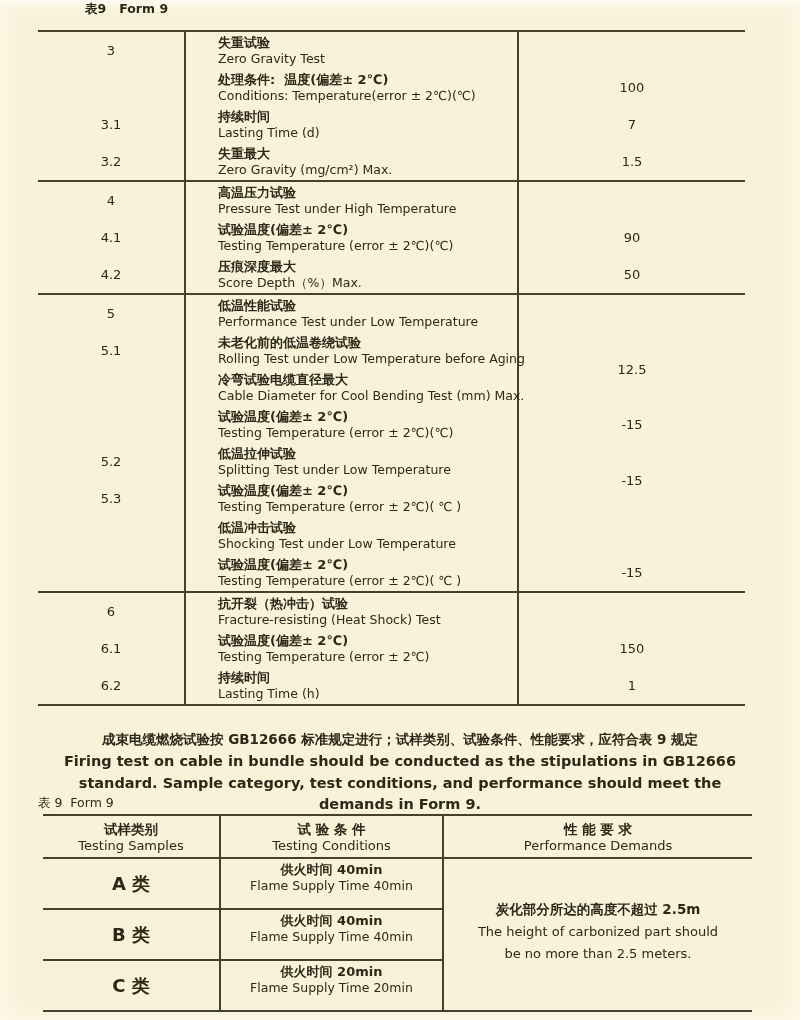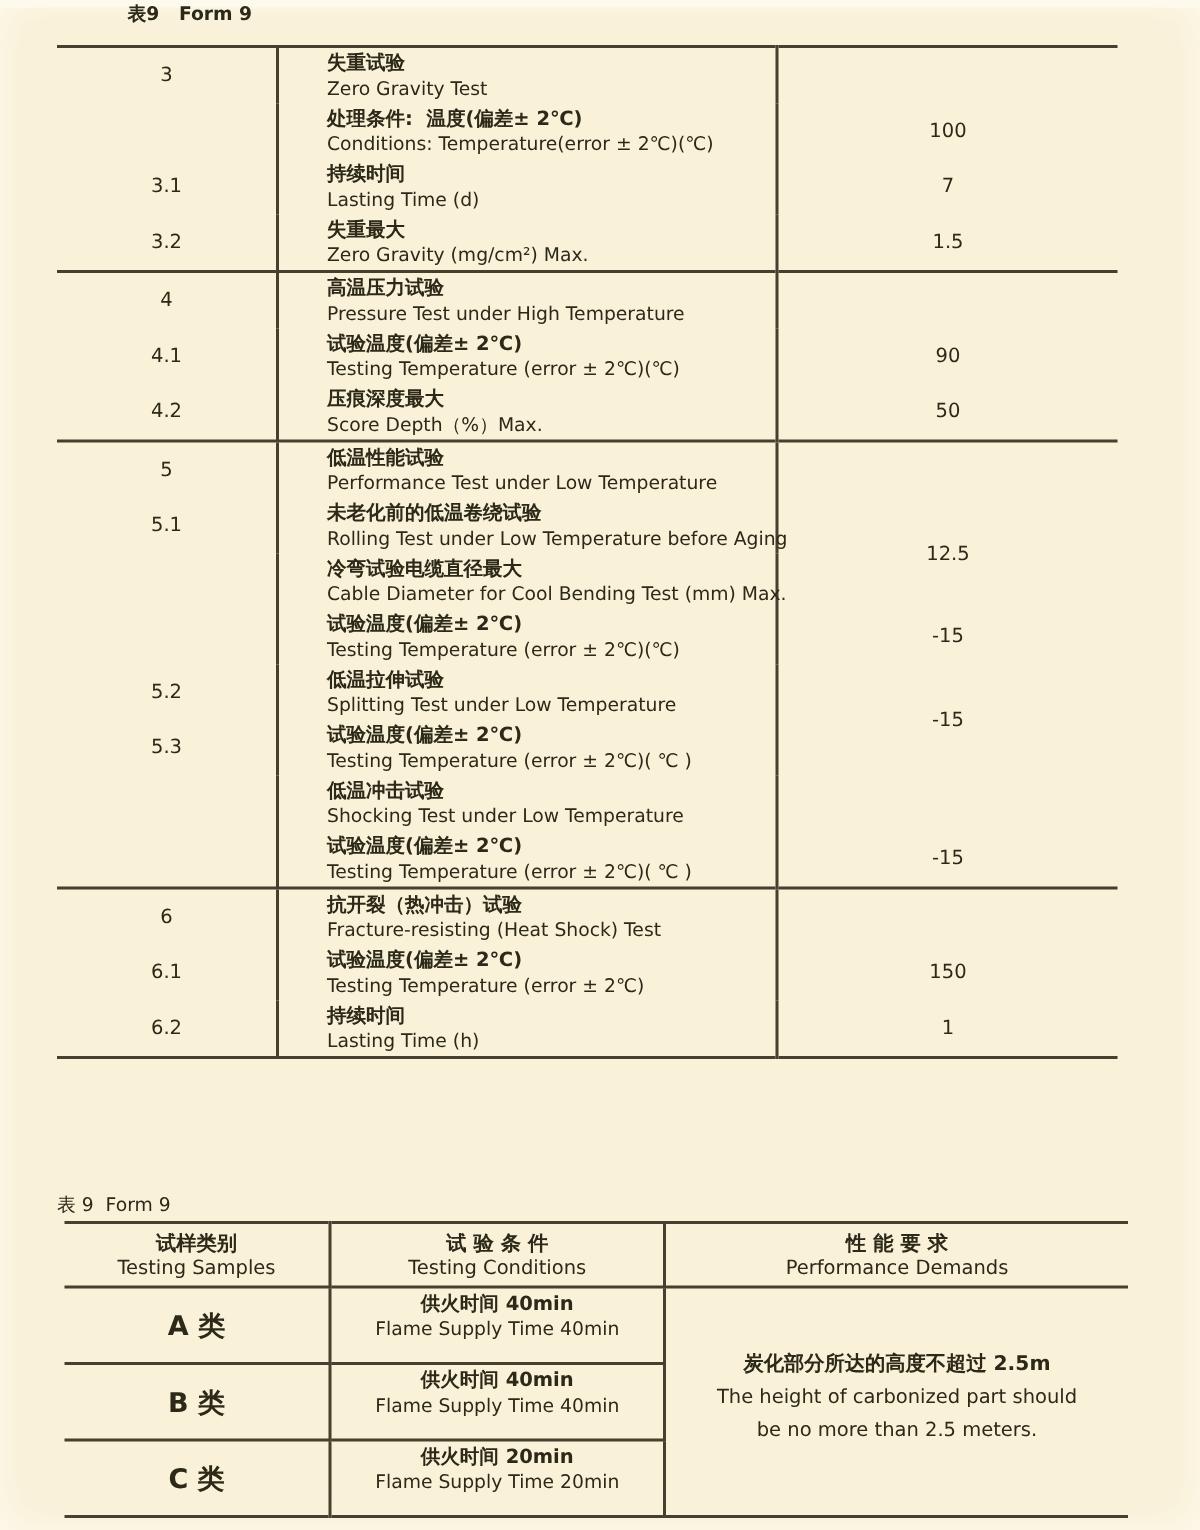--- a/index.html
+++ b/index.html
@@ -209,20 +209,22 @@
           <td class="desc">
             <div class="zh">持续时间</div>
             <div class="en">Lasting Time (h)</div>
           </td>
           <td class="val">1</td>
         </tr>
       </tbody>
     </table>
 
   <div class="note">
+    <div class="note-zh">成束电缆燃烧试验按 GB12666 标准规定进行；试样类别、试验条件、性能要求，应符合表 9 规定</div>
+    <div class="note-en">Firing test on cable in bundle should be conducted as the stipulations in GB12666 standard. Sample category, test conditions, and performance should meet the demands in Form 9.</div>
   </div>
 
   <div class="caption-bottom">表 9  Form 9</div>
 
   <table class="fire">
     <colgroup>
         <col style="width:177px">
         <col style="width:223px">
         <col style="width:309px">
       </colgroup>

